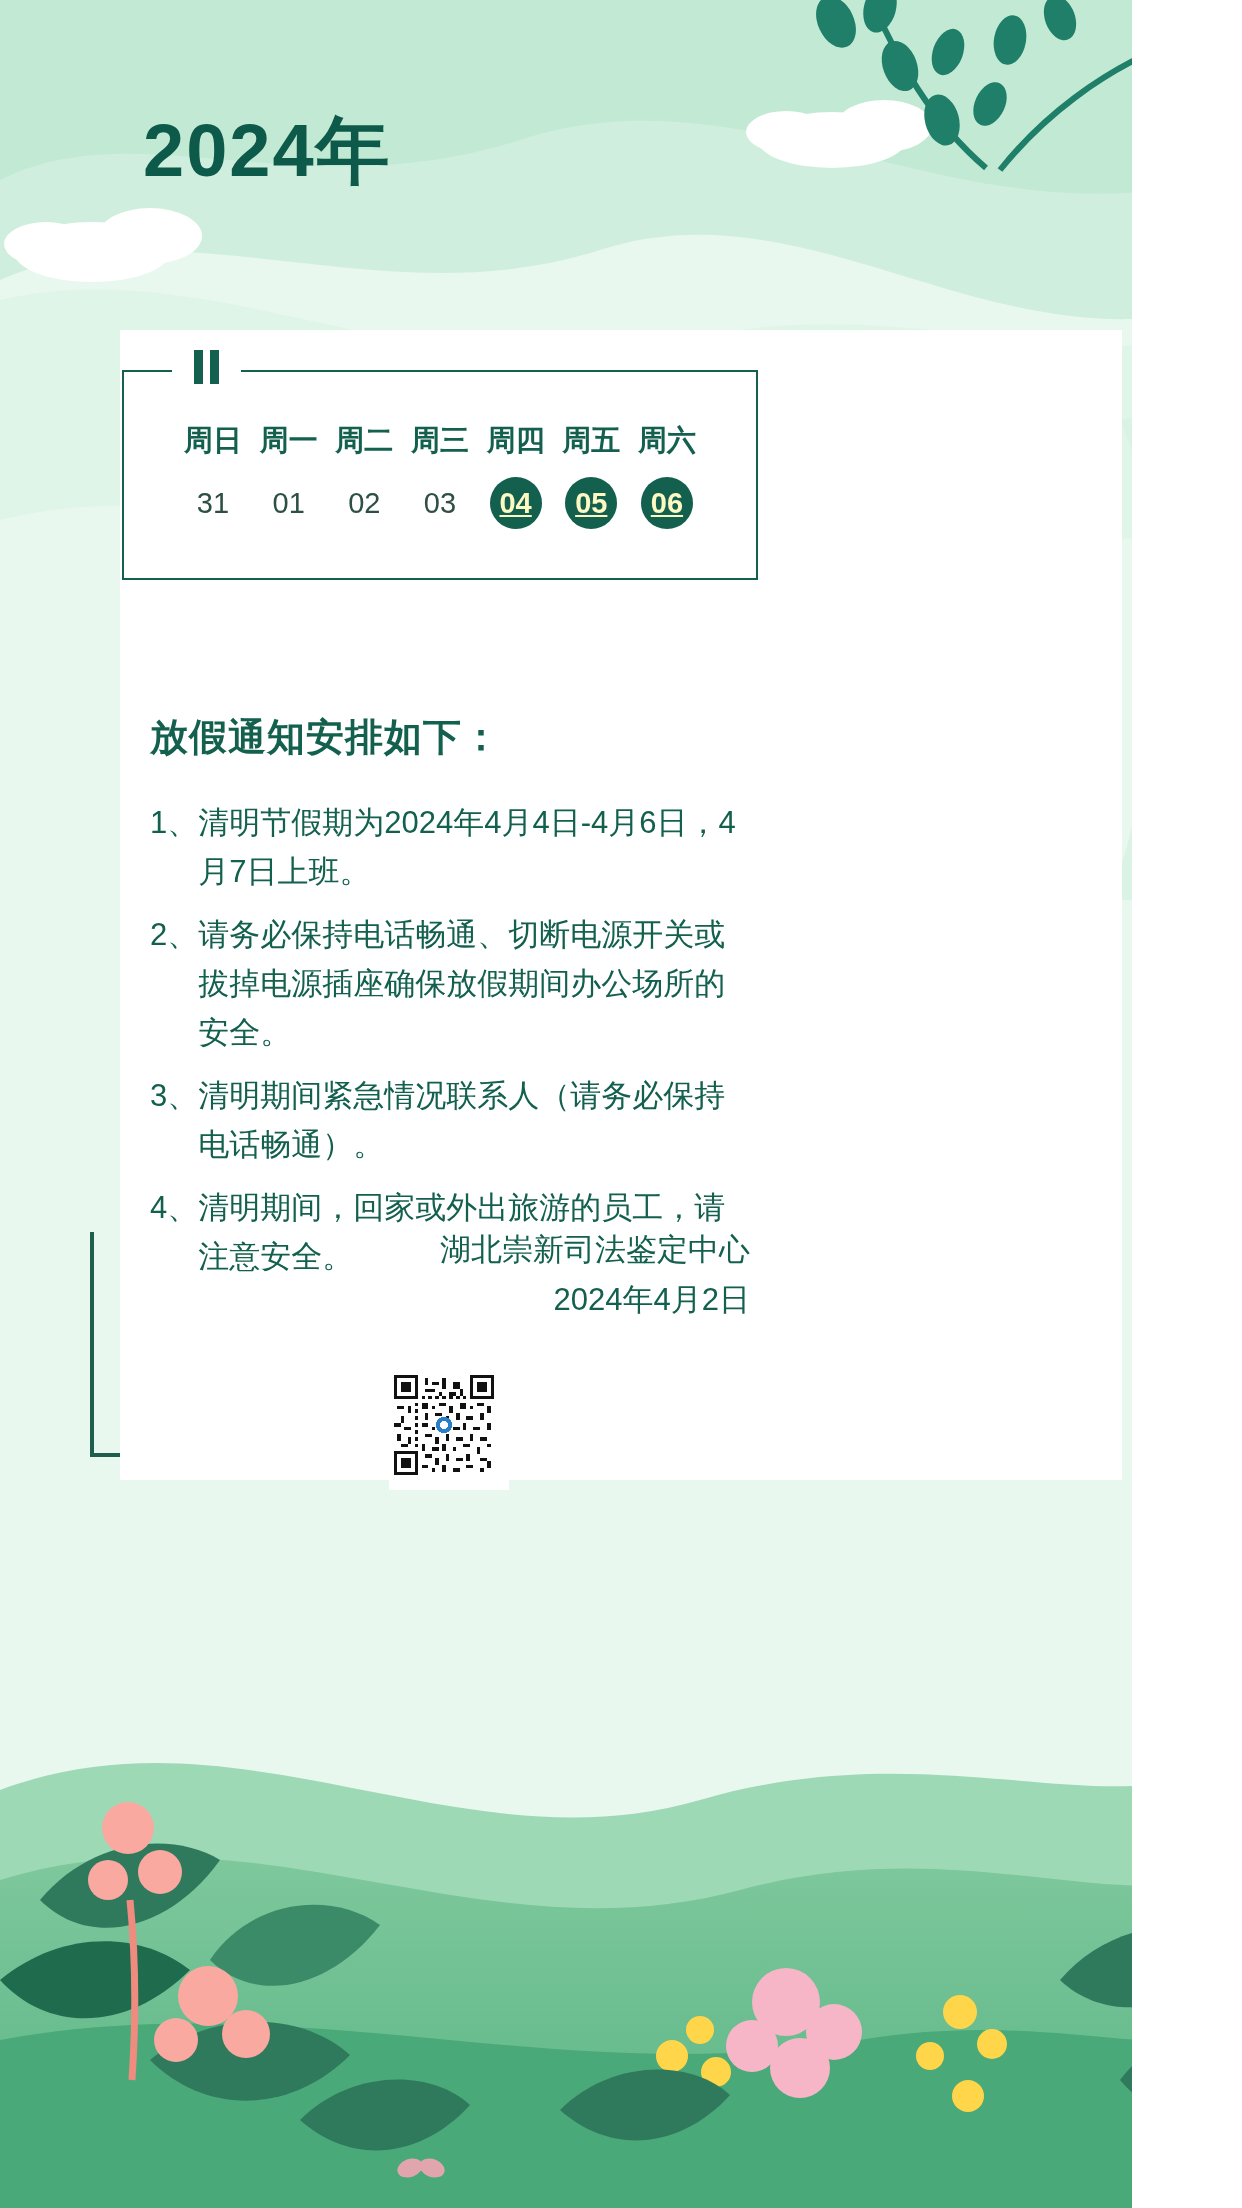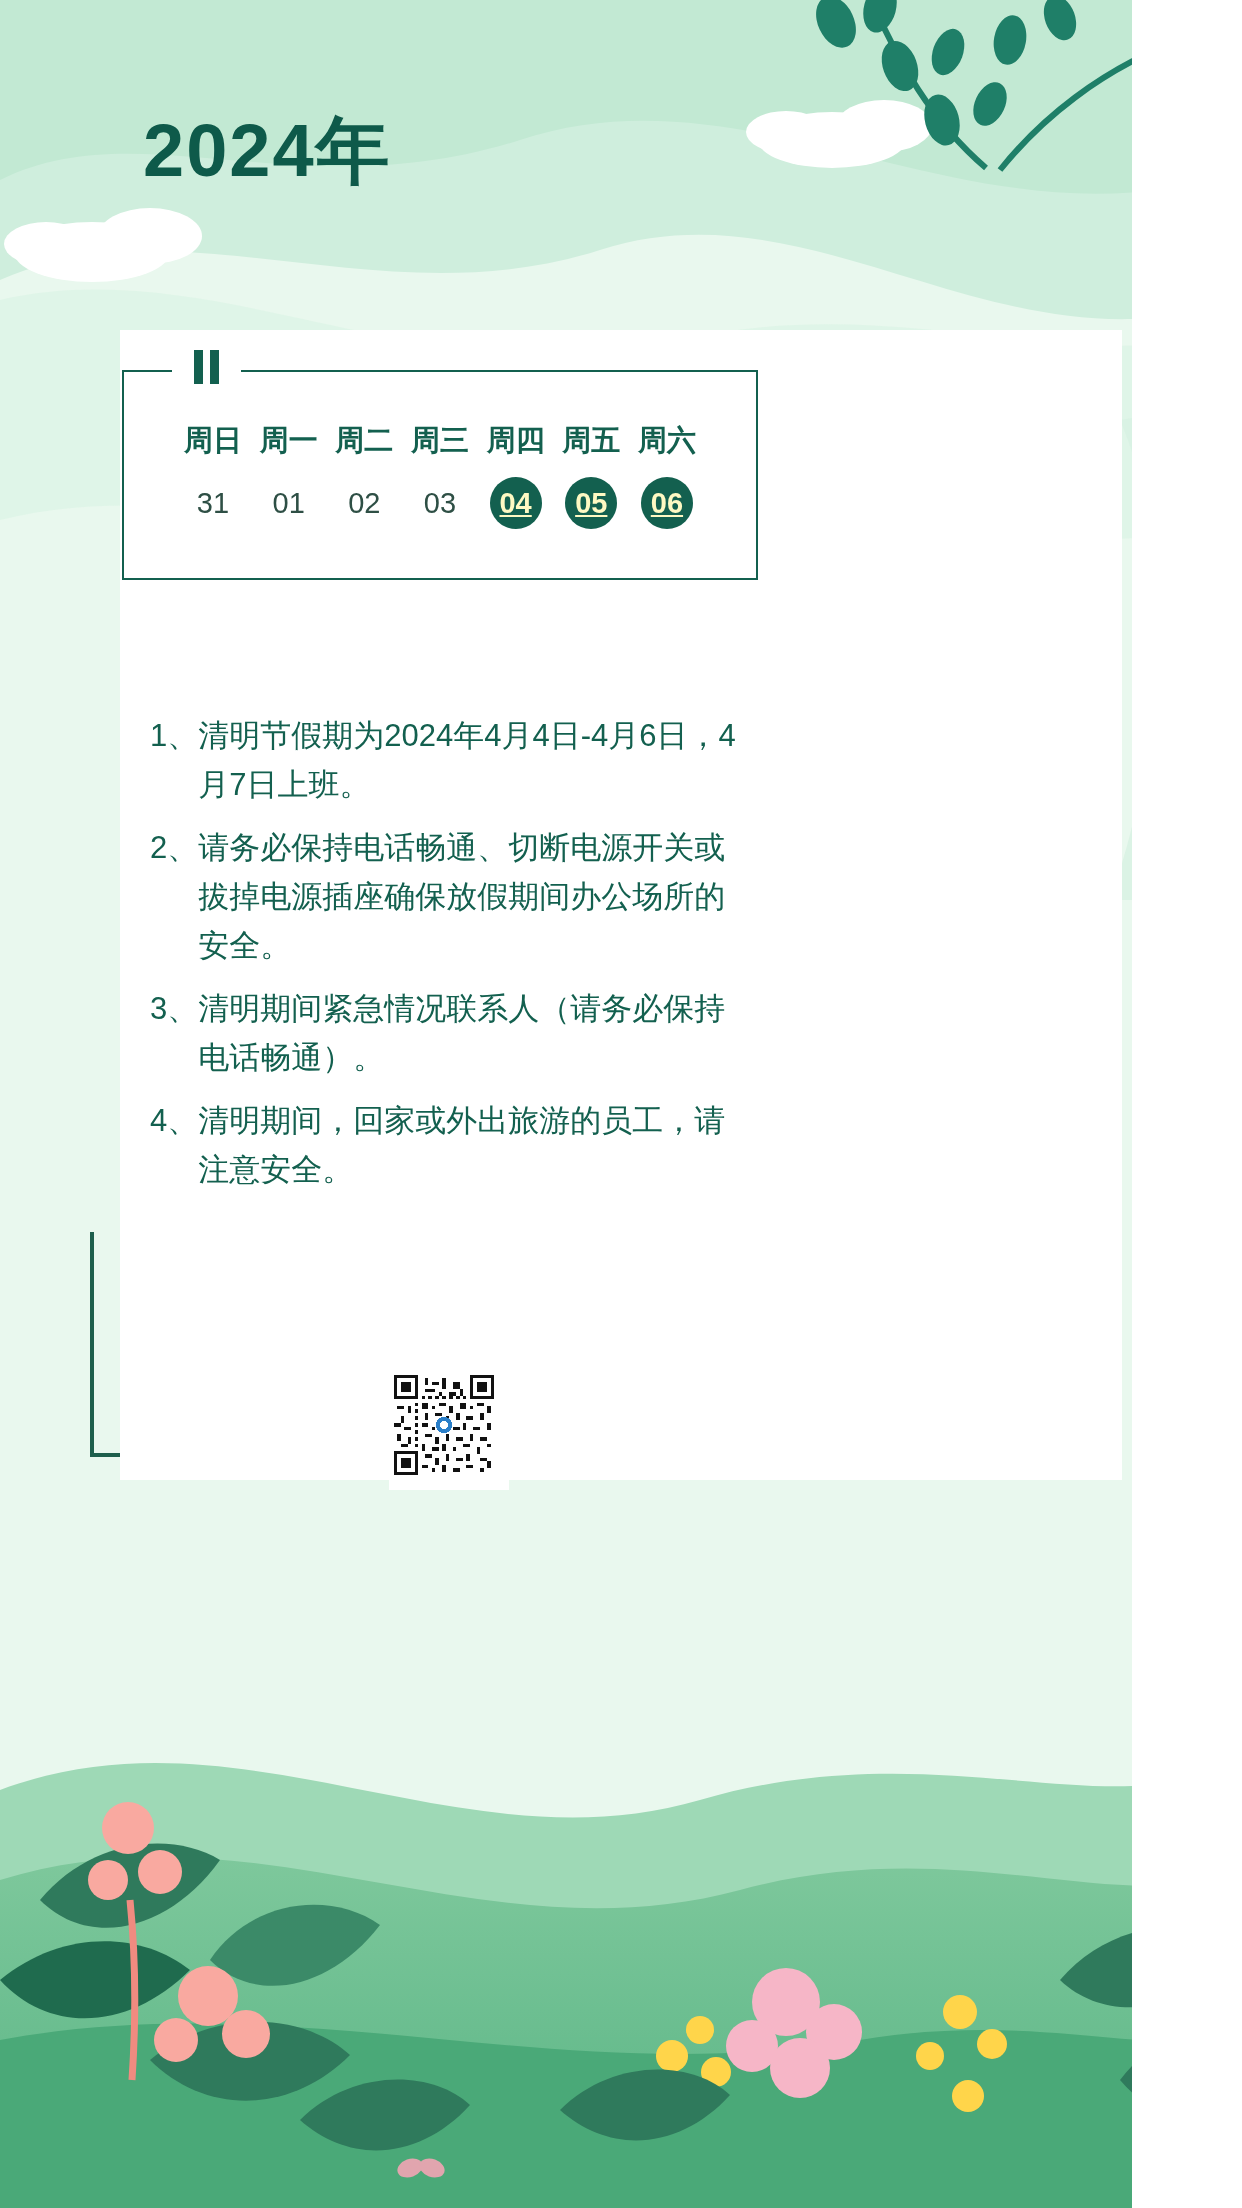--- a/index.html
+++ b/index.html
@@ -328,20 +328,21 @@
 
       <div class="cal-col">
         <div class="cal-dow">周六</div>
         <div class="cal-day off">06</div>
       </div>
 
     </div>
   </div>
 
   <div class="notice">
+    <div class="notice-head">放假通知安排如下：</div>
 
     <div class="notice-item">
       <span class="notice-num">1、</span>
       <span class="notice-text">清明节假期为2024年4月4日-4月6日，4月7日上班。</span>
     </div>
 
     <div class="notice-item">
       <span class="notice-num">2、</span>
       <span class="notice-text">请务必保持电话畅通、切断电源开关或拔掉电源插座确保放假期间办公场所的安全。</span>
     </div>
@@ -350,20 +351,24 @@
       <span class="notice-num">3、</span>
       <span class="notice-text">清明期间紧急情况联系人（请务必保持电话畅通）。</span>
     </div>
 
     <div class="notice-item">
       <span class="notice-num">4、</span>
       <span class="notice-text">清明期间，回家或外出旅游的员工，请注意安全。</span>
     </div>
   </div>
 
+  <div class="sign">
+    <div>湖北崇新司法鉴定中心</div>
+    <div>2024年4月2日</div>
+  </div>
 
   <div class="qr-wrap">
     <svg width="100" height="100" viewBox="0 0 29 29" shape-rendering="crispEdges" aria-hidden="true">
       <rect width="29" height="29" fill="#ffffff"></rect>
       <g fill="#111111">
 
         <rect x="0" y="0" width="7" height="1"></rect>
           <rect x="0" y="6" width="7" height="1"></rect>
         <rect x="0" y="0" width="1" height="7"></rect>
           <rect x="6" y="0" width="1" height="7"></rect>

